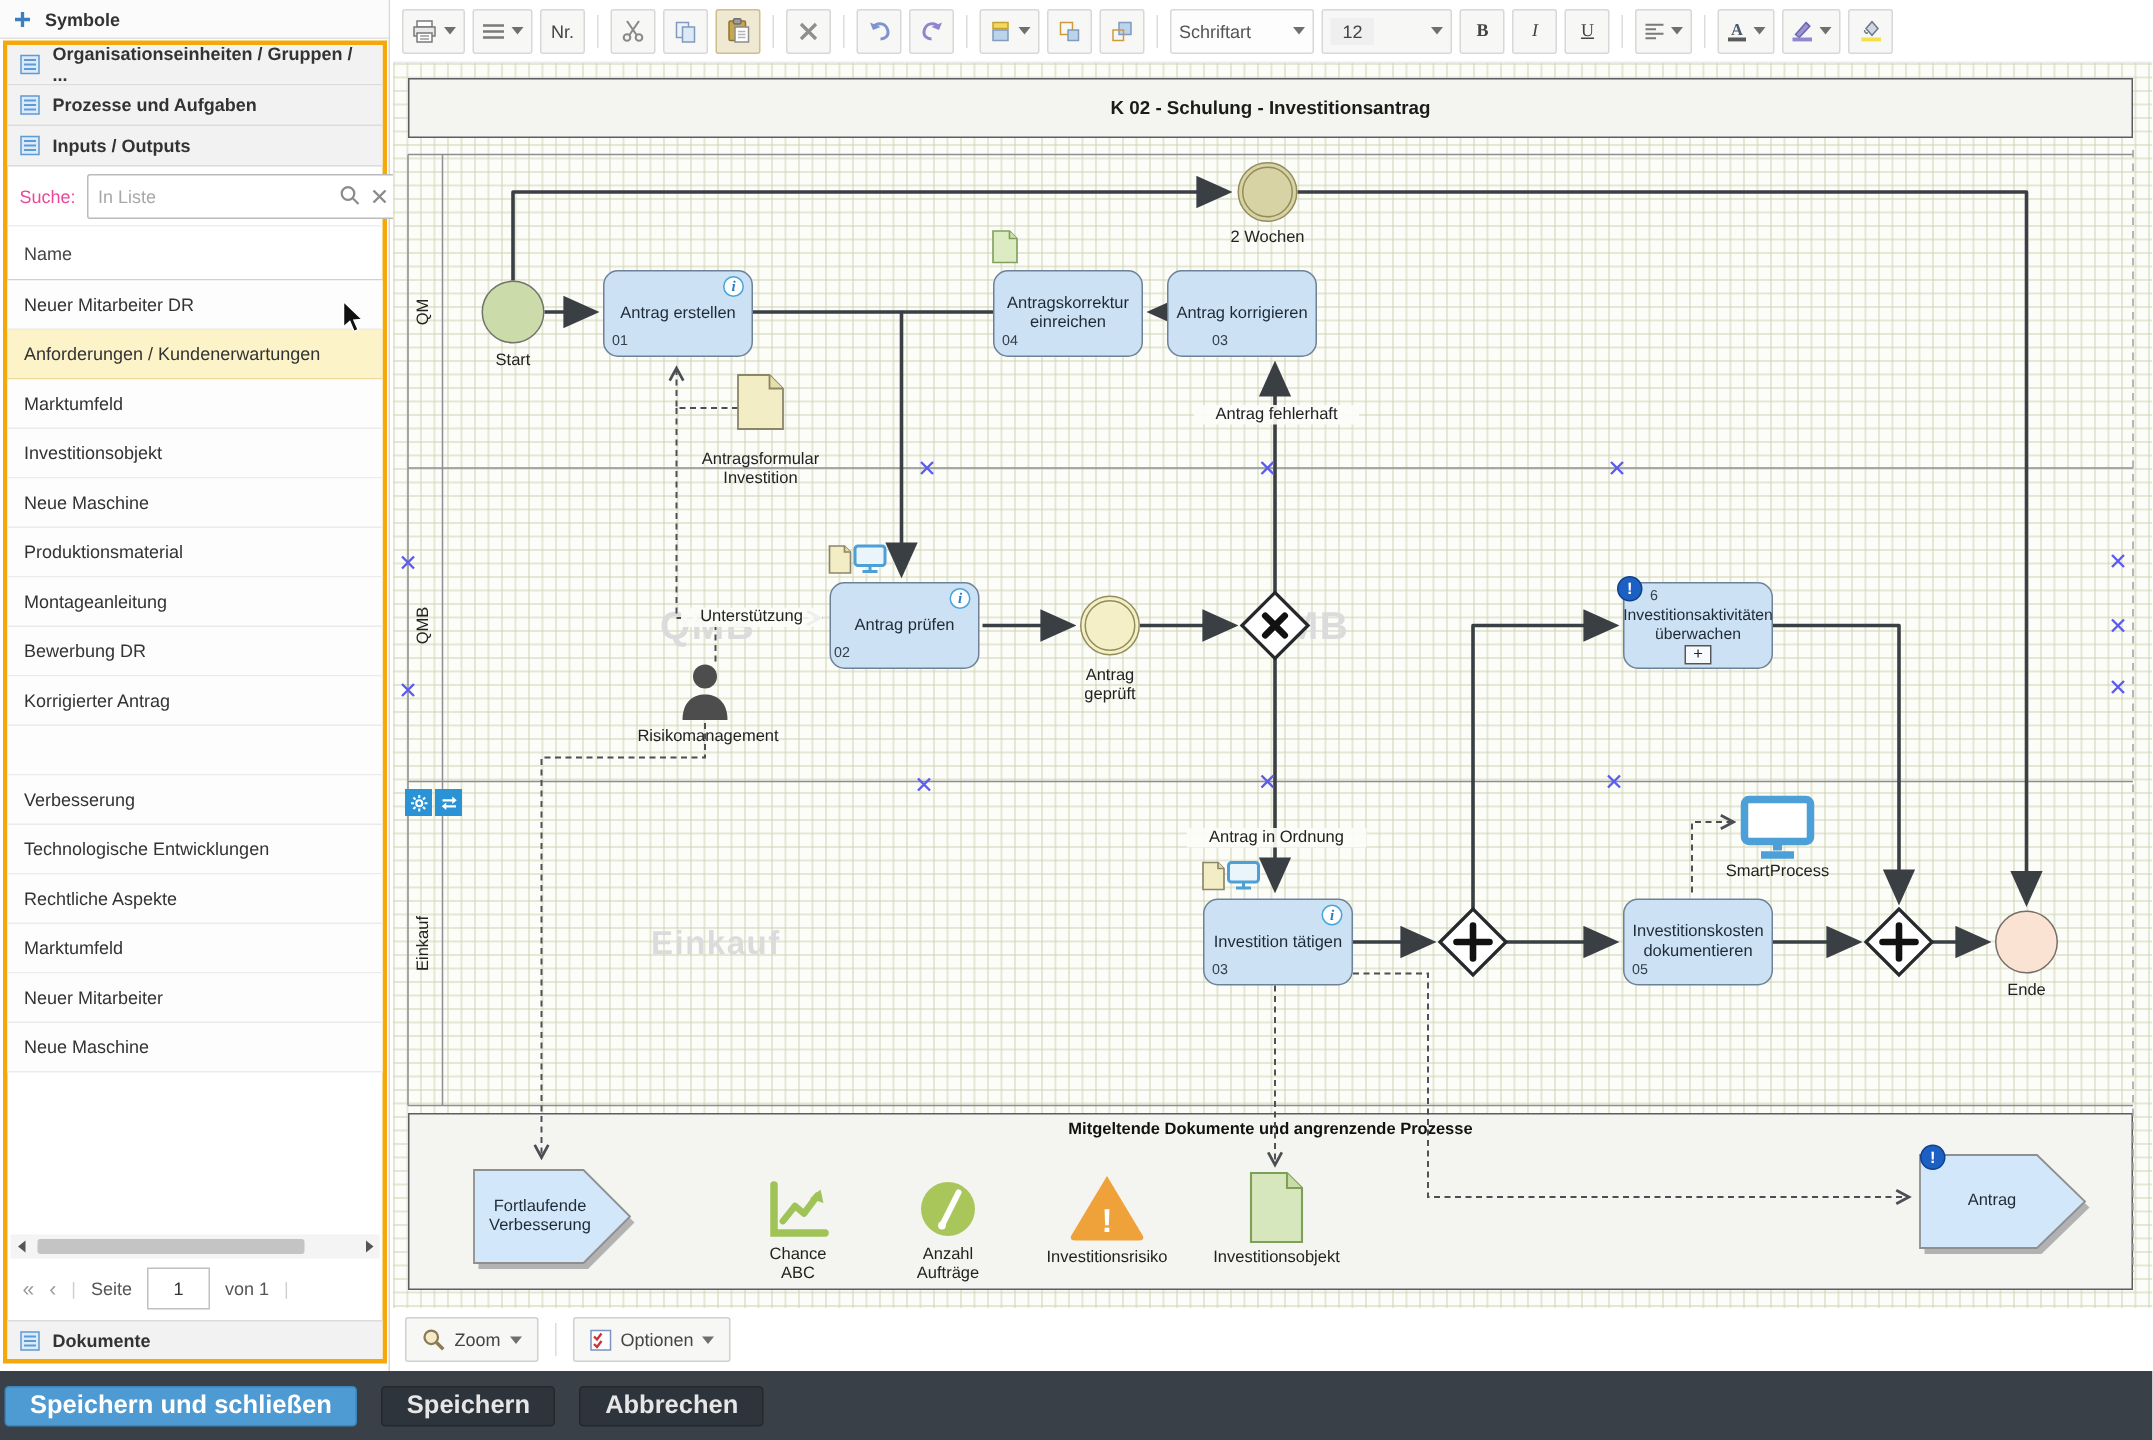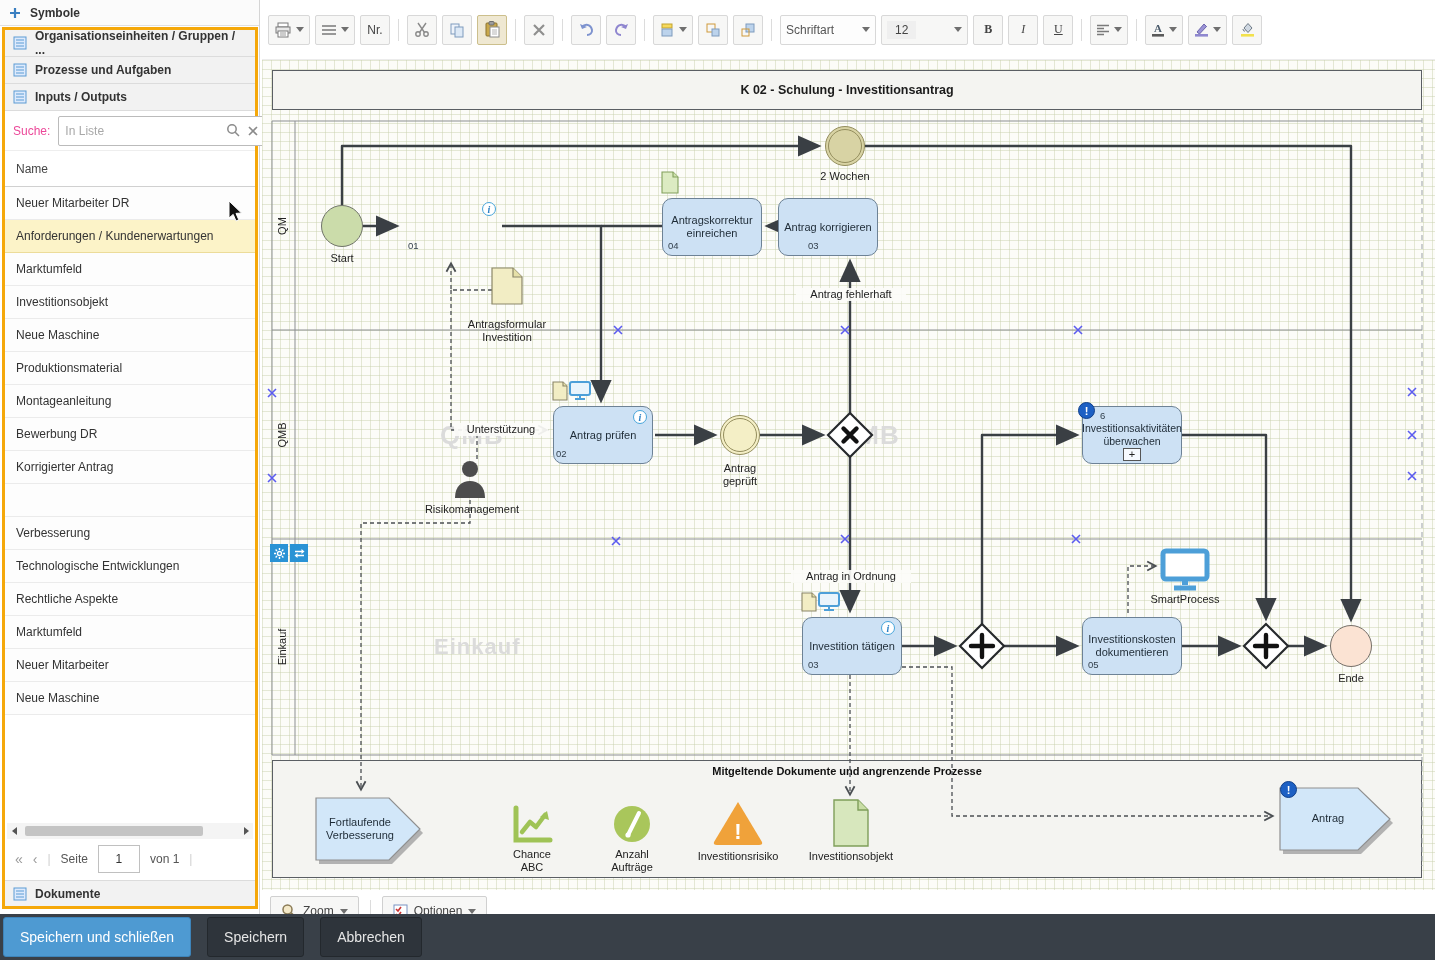--- a/index.html
+++ b/index.html
@@ -28,21 +28,21 @@
   .pager { height:40px; display:flex; align-items:center; gap:10px; padding:0 10px; font-size:12px; color:#555; }
   .pg-ic { color:#9a9a9a; font-size:14px; }
   .pg-sep { color:#d0d0d0; }
   .page-input { width:42px; height:28px; border:1px solid #c0c0c0; text-align:center; font-size:12px; color:#333; font-family:"Liberation Sans",sans-serif; }
   .dok-header { position:absolute; bottom:0; left:0; right:0; height:26px; display:flex; align-items:center; gap:8px; padding:0 8px; background:#f2f2f2; border-top:1px solid #dcdcdc; font-weight:bold; font-size:12px; color:#333; }
   .doclist-icon { width:14px; height:14px; flex:none; }
   .cursor-svg { position:absolute; left:226px; top:200px; z-index:50; }
 
   
   .main { position:absolute; left:262px; top:0; width:1173px; height:914px; }
-  .toolbar { height:60px; display:flex; align-items:center; gap:5px; padding:12px 6px; background:#fff; border-bottom:1px solid #ececec; }
+  .toolbar { height:42px; display:flex; align-items:center; gap:5px; padding:12px 6px; background:#fff; border-bottom:1px solid #ececec; }
   .tbtn { height:30px; min-width:30px; border:1px solid #d8d8d8; background:#f7f7f6; border-radius:2px; display:flex; align-items:center; justify-content:center; gap:4px; padding:0 5px; font-size:12px; color:#444; }
   .tbtn.active { background:#efe8d2; border-color:#ccbf8c; }
   .caret { width:0; height:0; border-left:4px solid transparent; border-right:4px solid transparent; border-top:5px solid #6f6f6f; }
   .tsep { width:1px; height:22px; background:#dcdcdc; margin:0 3px; flex:none; }
   .sel { min-width:96px; justify-content:space-between; background:#fdfdfd; }
   .sel .txt { color:#555; }
   .sizebox { min-width:64px; justify-content:space-between;gap:38px; }
   .sizebox .txt { background:#efefef; padding:2px 8px; }
   .bld { font-weight:bold; font-family:"Liberation Serif",serif; }
   .itl { font-style:italic; font-family:"Liberation Serif",serif; }
@@ -75,21 +75,21 @@
   .lane-btns { position:absolute; left:8px; top:484px; display:flex; gap:2px; z-index:4; }
   .lane-btn { width:18px; height:18px; background:#2a93d5; display:flex; align-items:center; justify-content:center; }
   .pent-text { position:absolute; text-align:center; font-size:11px; color:#1e2b36; line-height:13px; z-index:4; }
 
   
   .canvas-toolbar { height:42px; display:flex; align-items:center; gap:8px; padding:0 8px; background:#fff; }
   .cbtn { height:30px; border:1px solid #d0d0d0; background:#f7f7f6; border-radius:2px; display:flex; align-items:center; gap:6px; padding:0 10px; font-size:12px; color:#444; }
 
   
   .bottombar { position:absolute; left:0; top:914px; width:1435px; height:46px; background:#394048; display:flex; align-items:center; gap:16px; padding:0 3px; }
-  .bbtn { height:40px; border-radius:3px; font-size:14px; display:flex; align-items:center; justify-content:center; padding:0 16px; font-family:"Liberation Sans",sans-serif; }
+  .bbtn { height:27px; border-radius:3px; font-size:17px; display:flex; align-items:center; justify-content:center; padding:0 16px; font-family:"Liberation Sans",sans-serif;font-weight:bold; }
   .bbtn.primary { background:#4e9ad2; border:1px solid #3d84ba; color:#fff; }
   .bbtn.dark { background:#2e343b; border:1px solid #23282d; color:#e6e6e6; }
 </style>
 </head>
 <body>
 
 <div class="app">
 
   <div class="sidebar">
     <div class="sym-header">
@@ -538,20 +538,23 @@
         <g>
           <path d="M1018,728 L1096,728 L1128,759 L1096,790 L1018,790 Z" fill="#9c9c9c" opacity="0.75" transform="translate(3,4)"></path>
           <path d="M1018,728 L1096,728 L1128,759 L1096,790 L1018,790 Z" fill="#d2e7f9" stroke="#8f8f8f" stroke-width="1.2"></path>
         </g>
       </svg>
 
       <div class="band" style="z-index:1;">
         <div class="band-title">Mitgeltende Dokumente und angrenzende Prozesse</div>
       </div>
 
+      <div class="node task" style="left:140px; top:138px;">
+          <span>Antrag erstellen</span>
+        </div>
       <div class="tasknum" style="left:146px; top:180px;">01</div>
       <div class="info-ic" style="left:220px; top:142px;">
           <span>i</span>
         </div>
 
       <div class="node task" style="left:400px; top:138px;">
           <span>Antragskorrektur einreichen</span>
         </div>
       <div class="tasknum" style="left:406px; top:180px;">04</div>
 

